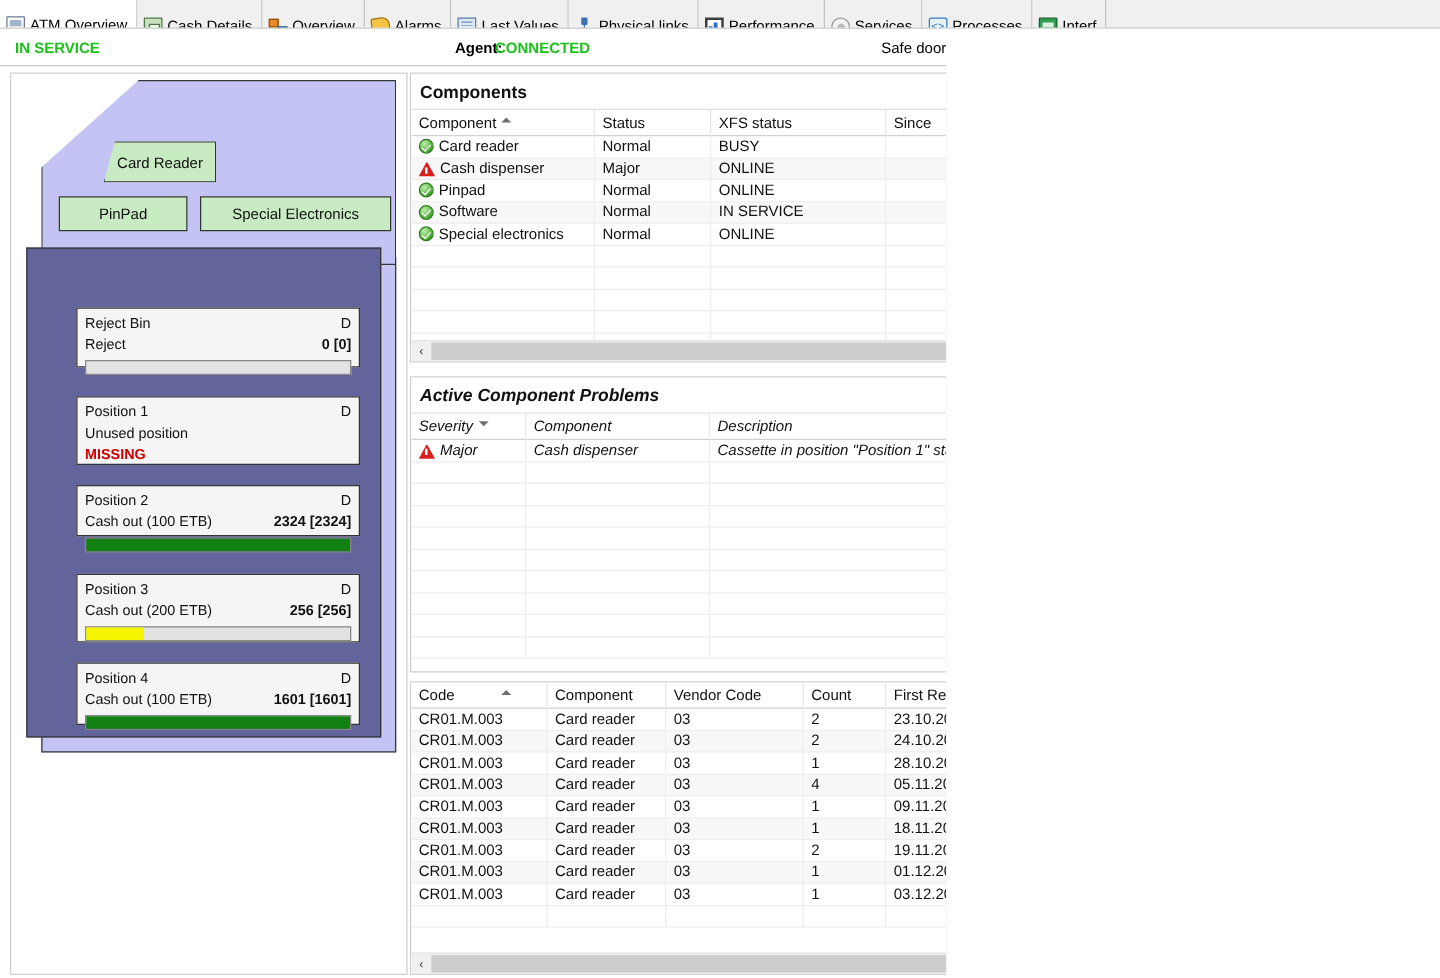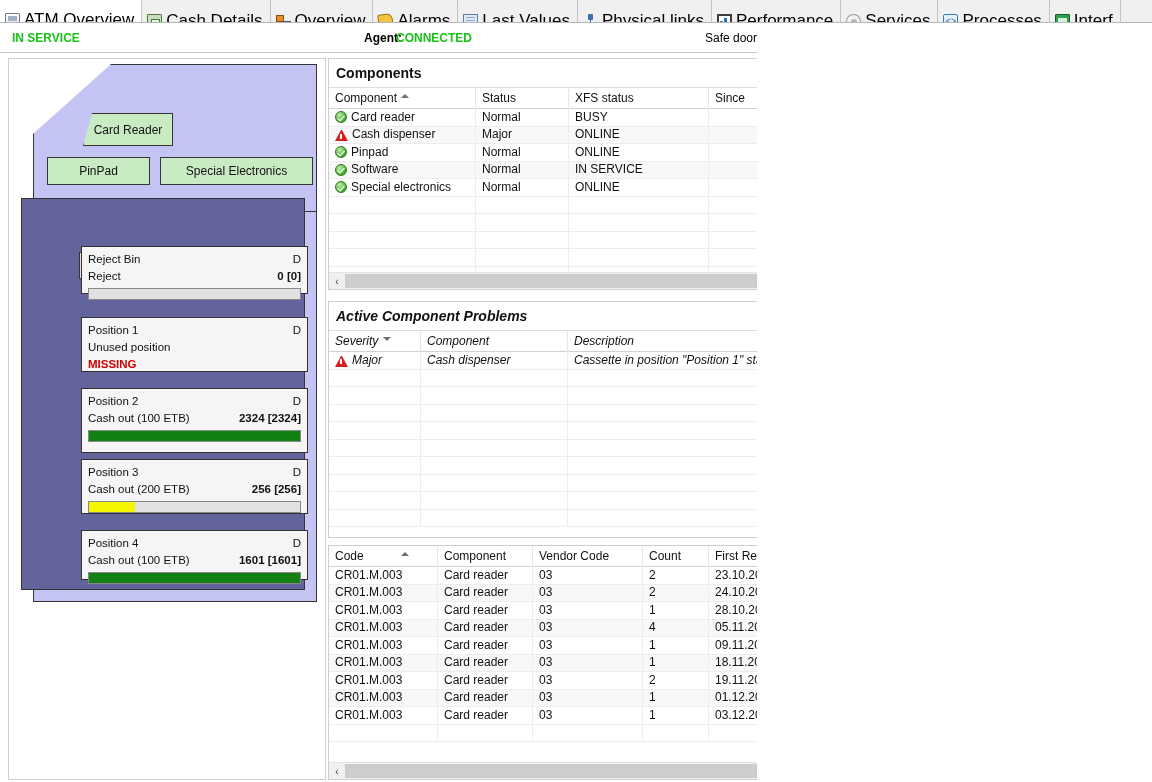--- a/index.html
+++ b/index.html
@@ -21,21 +21,21 @@
     border-bottom: 1px solid #b8b8b8;
     display: flex; align-items: stretch;
     overflow: hidden;
   }
   .tab {
     display: flex; align-items: center; gap: 4px;
     padding: 0 7px 0 5px;
     height: 41px;
     border-right: 1px solid #c4c4c4;
     background: #f0f0f0;
-    font-size: 17px;
+    font-size: 12px;
     white-space: nowrap;
     cursor: default;
   }
   .tab.active {
     background: #ffffff;
     border-bottom: 1px solid #ffffff;
     margin-bottom: -1px;
   }
   .tab-ico {
     width: 15px; height: 14px;
@@ -122,21 +122,21 @@
   }
   .comp-pin   { left: 26px; top: 93px; width: 103px; height: 28px; }
   .comp-spec  { left: 139px; top: 93px; width: 153px; height: 28px; }
   .comp-disp  {
     left: 58px; top: 188px; width: 103px; height: 27px;
     background: #f7dec5;
   }
 
   
   .cassette {
-    position: absolute; left: 60px; width: 227px;
+    position: absolute; left: 40px; width: 227px;
     background: #f5f5f5; border: 1px solid #343434;
     padding: 4px 6px 5px 6px;
   }
   .cas-row {
     display: flex; justify-content: space-between; align-items: baseline;
     font-size: 11.5px; line-height: 17px; color: #111111;
   }
   .cas-row .val { font-weight: bold; }
   .cas-missing { color: #d00000; font-weight: bold; font-size: 11.5px; line-height: 16px; }
   .bar-outer {
@@ -337,21 +337,21 @@
           <div class="cas-row">
             <span>Position 1</span>
             <span>D</span>
           </div>
           <div class="cas-row">
             <span>Unused position</span>
             <span class="val"></span>
           </div>
           <div class="cas-missing">MISSING</div>
         </div>
-        <div class="cassette" style="top: 324px; height: 65px;">
+        <div class="cassette" style="top: 324px; height: 41px;">
           <div class="cas-row">
             <span>Position 2</span>
             <span>D</span>
           </div>
           <div class="cas-row">
             <span>Cash out (100 ETB)</span>
             <span class="val">2324 [2324]</span>
           </div>
           <div class="bar-outer">
             <div class="bar-inner" style="width: 100%; background: rgb(18, 128, 18);"></div>

